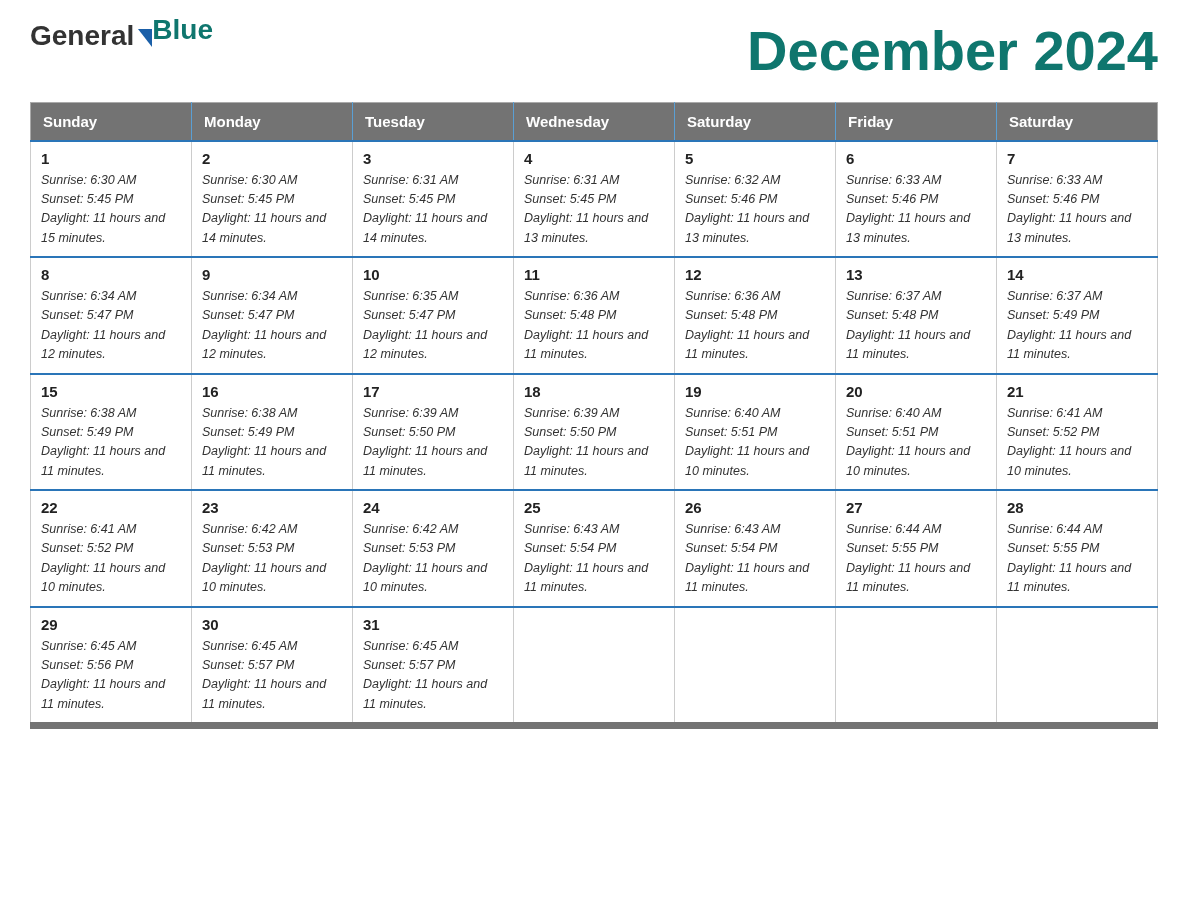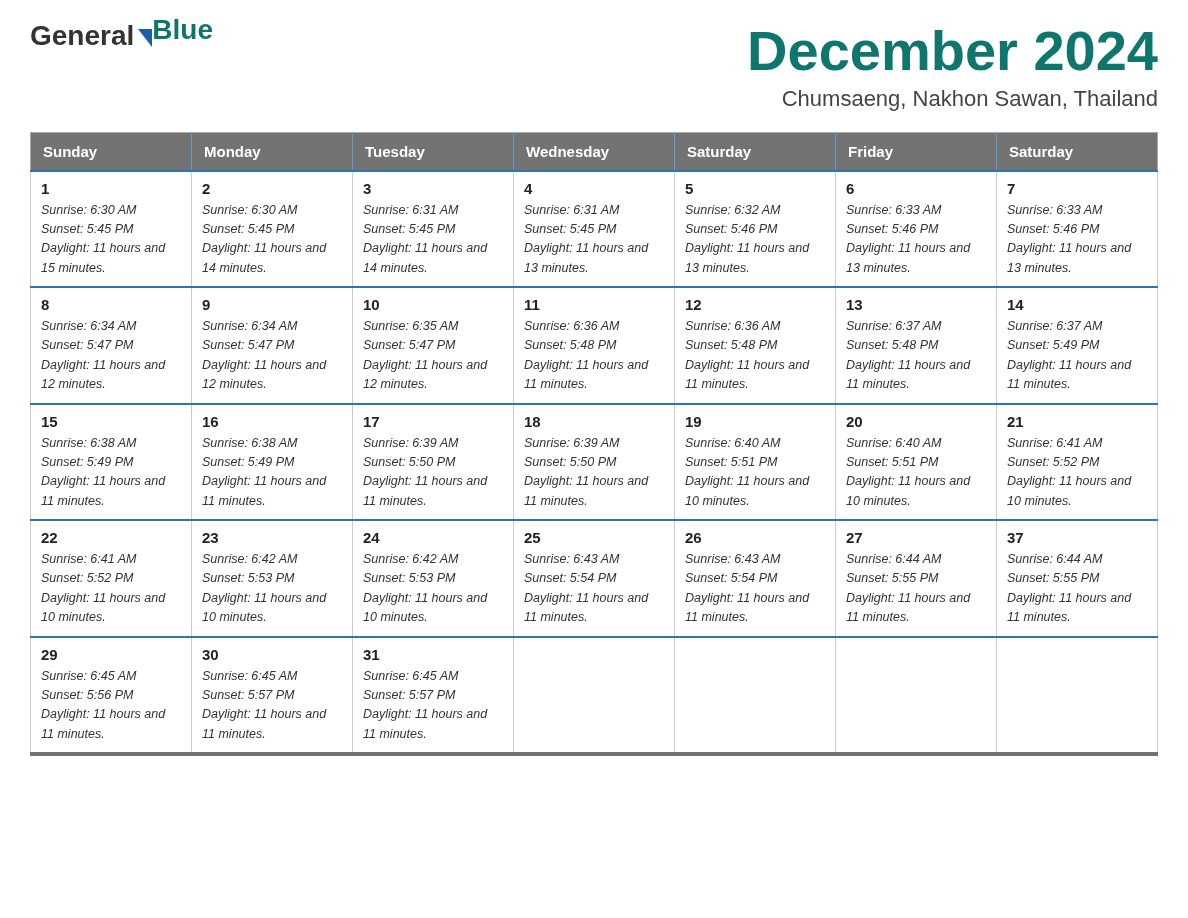--- a/index.html
+++ b/index.html
@@ -92,40 +92,39 @@
     .day-info {
       font-size: 12.5px;
       color: #333;
       line-height: 1.55;
       font-style: italic;
     }
     .calendar tr {
       border-bottom: 2px solid #2a75b8;
     }
     .calendar tbody tr:last-child {
-      border-bottom: 4px solid #737373;
+      border-bottom: 7px solid #737373;
     }
     .empty-cell {
       background: #fff;
     }
   </style>
 </head>
 <body>
 
 <div class="header">
   <div class="logo">
     <div class="logo-general">
       <span>General</span>
       <span class="arrow"></span>
     </div>
     <div class="logo-blue">Blue</div>
   </div>
   <div class="title-section">
     <div class="month-title">December 2024</div>
-    <div class="location-title">Chumsaeng, Nakhon Sawan, Thailand</div>
   </div>
 </div>
 
 <table class="calendar">
   <thead>
     <tr>
     <th>Sunday</th>
         <th>Monday</th>
         <th>Tuesday</th>
         <th>Wednesday</th>
@@ -244,21 +243,21 @@
         </td>
         <td>
           <span class="day-number">26</span>
           <div class="day-info">Sunrise: 6:43 AM<br>Sunset: 5:54 PM<br>Daylight: 11 hours and 11 minutes.</div>
         </td>
         <td>
           <span class="day-number">27</span>
           <div class="day-info">Sunrise: 6:44 AM<br>Sunset: 5:55 PM<br>Daylight: 11 hours and 11 minutes.</div>
         </td>
         <td>
-          <span class="day-number">37</span>
+          <span class="day-number">28</span>
           <div class="day-info">Sunrise: 6:44 AM<br>Sunset: 5:55 PM<br>Daylight: 11 hours and 11 minutes.</div>
         </td>
       </tr>
       <tr>
         <td>
           <span class="day-number">29</span>
           <div class="day-info">Sunrise: 6:45 AM<br>Sunset: 5:56 PM<br>Daylight: 11 hours and 11 minutes.</div>
         </td>
         <td>
           <span class="day-number">30</span>

